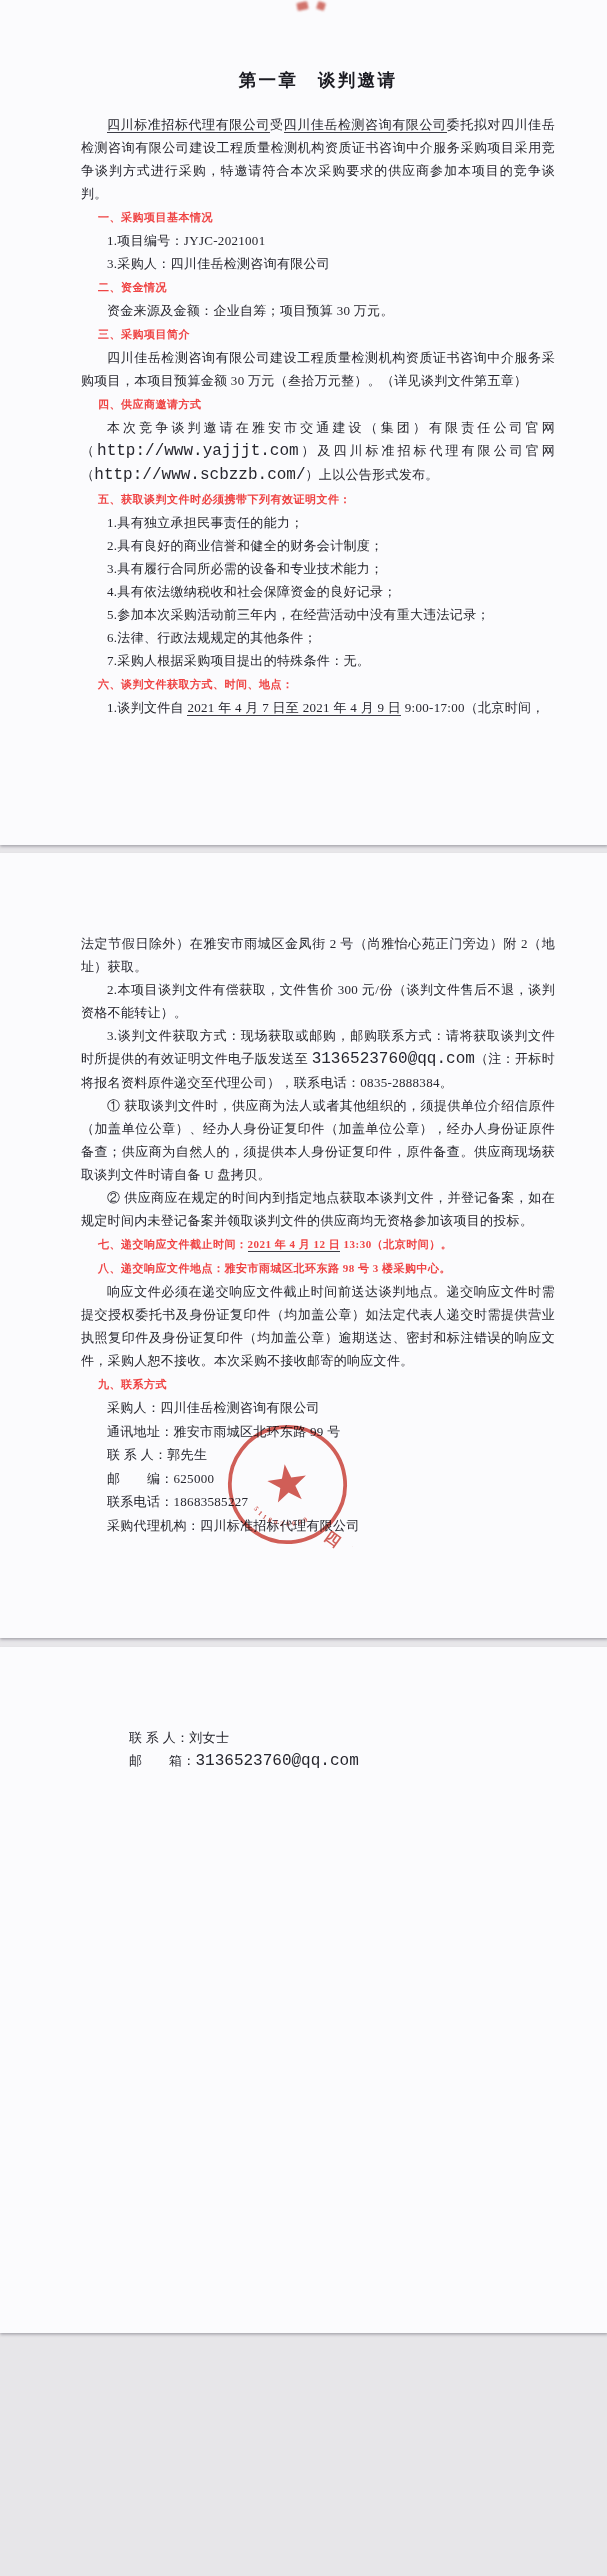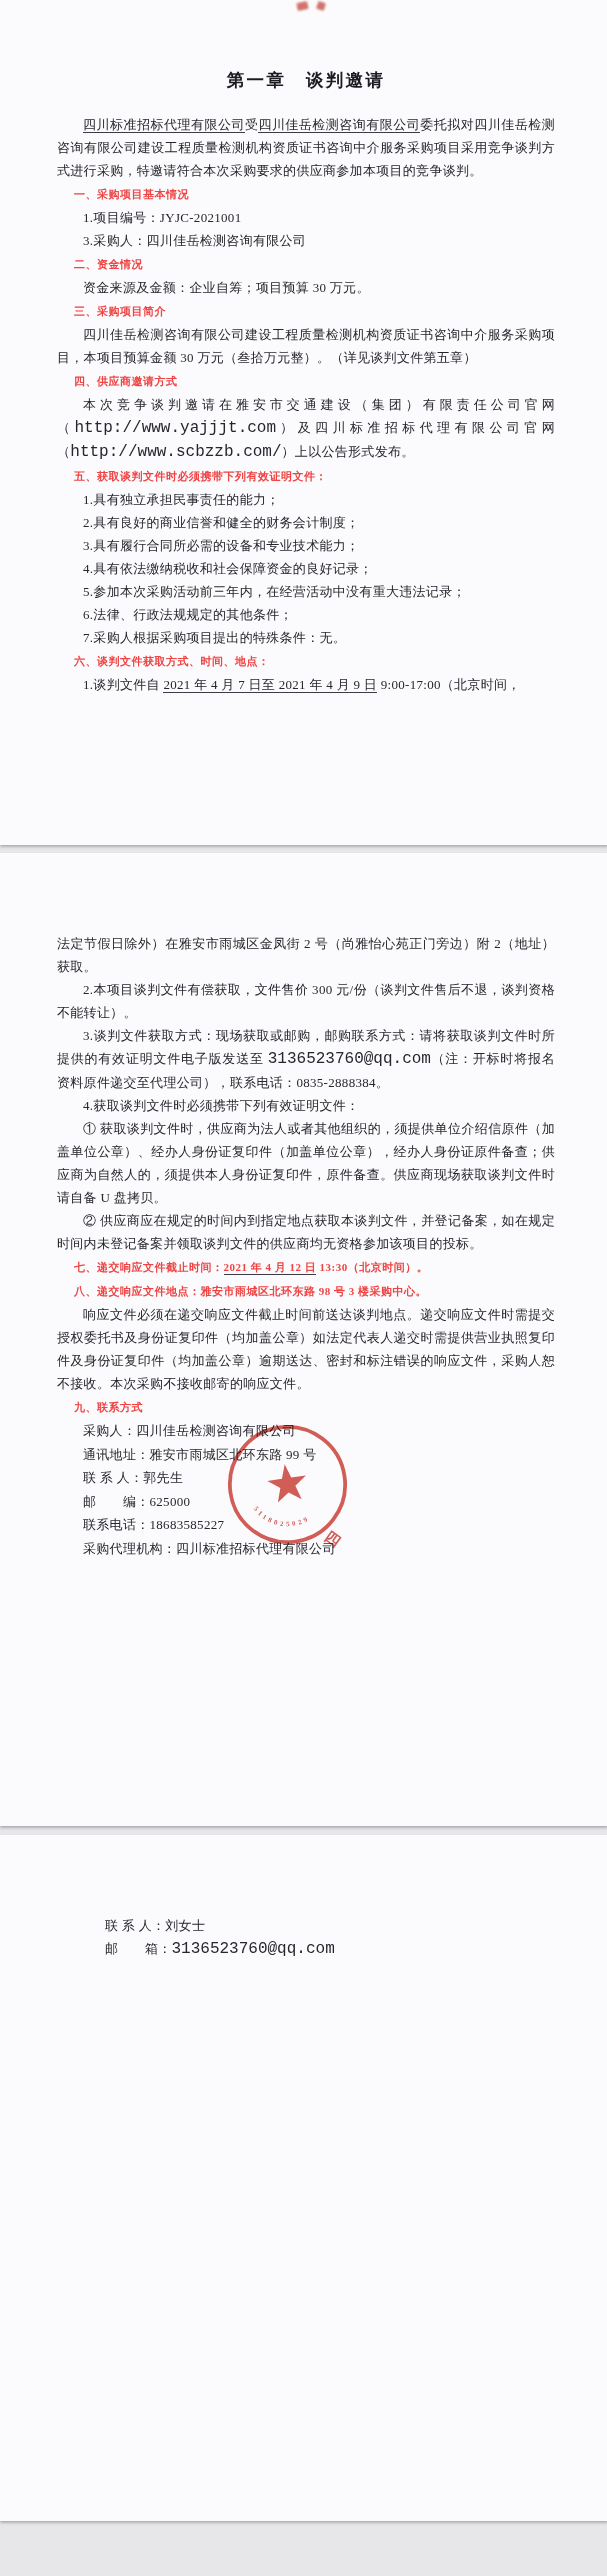--- a/index.html
+++ b/index.html
@@ -9,25 +9,25 @@
     font-family:"Liberation Serif","DejaVu Serif",serif;
     color:#26262e;
     overflow:hidden;
   }
   .page{
     position:relative;
     width:608px;
     box-sizing:border-box;
     background:#fbfbfd;
     box-shadow:0 1.5px 3px rgba(105,103,114,.55);
-    padding-left:57px;padding-right:53px;
+    padding-left:81px;padding-right:53px;
     margin:0 0 8.4px 0;
   }
   .p1{height:845px;padding-top:68px;}
-  .p2{height:973px;padding-top:79px;}
+  .p2{height:785px;padding-top:79px;}
   .p3{height:686px;padding-top:79px;margin-bottom:0;}
   .title{
     margin:0 0 20.5px 0;
     font-size:17.5px;font-weight:700;
     text-align:center;letter-spacing:2.3px;color:#1b1b22;
   }
   p.body, p.sec{margin:0;text-align:justify;}
   p.body{
     font-size:13px;line-height:23px;
     text-indent:2em;letter-spacing:0.3px;
@@ -97,21 +97,20 @@
   <p class="body">7.采购人根据采购项目提出的特殊条件：无。</p>
 
   <p class="sec">六、谈判文件获取方式、时间、地点：</p>
   <p class="body"><span>1.谈判文件自 </span><span class="u">2021 年 4 月 7 日至 2021 年 4 月 9 日</span><span> 9:00-17:00（北京时间，</span></p>
 </div>
 
 <div class="page p2">
   <p class="body" style="text-indent:0;">法定节假日除外）在雅安市雨城区金凤街 2 号（尚雅怡心苑正门旁边）附 2（地址）获取。</p>
   <p class="body">2.本项目谈判文件有偿获取，文件售价 300 元/份（谈判文件售后不退，谈判资格不能转让）。</p>
   <p class="body"><span>3.谈判文件获取方式：现场获取或邮购，邮购联系方式：请将获取谈判文件时所提供的有效证明文件电子版发送至 </span><span class="mono">3136523760@qq.com</span><span>（注：开标时将报名资料原件递交至代理公司），联系电话：0835-2888384。</span></p>
-  <p class="body">4.获取谈判文件时必须携带下列有效证明文件：</p>
   <p class="body">① 获取谈判文件时，供应商为法人或者其他组织的，须提供单位介绍信原件（加盖单位公章）、经办人身份证复印件（加盖单位公章），经办人身份证原件备查；供应商为自然人的，须提供本人身份证复印件，原件备查。供应商现场获取谈判文件时请自备 U 盘拷贝。</p>
   <p class="body">② 供应商应在规定的时间内到指定地点获取本谈判文件，并登记备案，如在规定时间内未登记备案并领取谈判文件的供应商均无资格参加该项目的投标。</p>
 
   <p class="sec mt"><span>七、递交响应文件截止时间：</span><span class="u">2021 年 4 月 12 日</span><span> 13:30（北京时间）。</span></p>
   <p class="sec">八、递交响应文件地点：雅安市雨城区北环东路 98 号 3 楼采购中心。</p>
 
   <p class="body mt">响应文件必须在递交响应文件截止时间前送达谈判地点。递交响应文件时需提交授权委托书及身份证复印件（均加盖公章）如法定代表人递交时需提供营业执照复印件及身份证复印件（均加盖公章）逾期送达、密封和标注错误的响应文件，采购人恕不接收。本次采购不接收邮寄的响应文件。</p>
 
   <p class="sec mt">九、联系方式</p>
 

